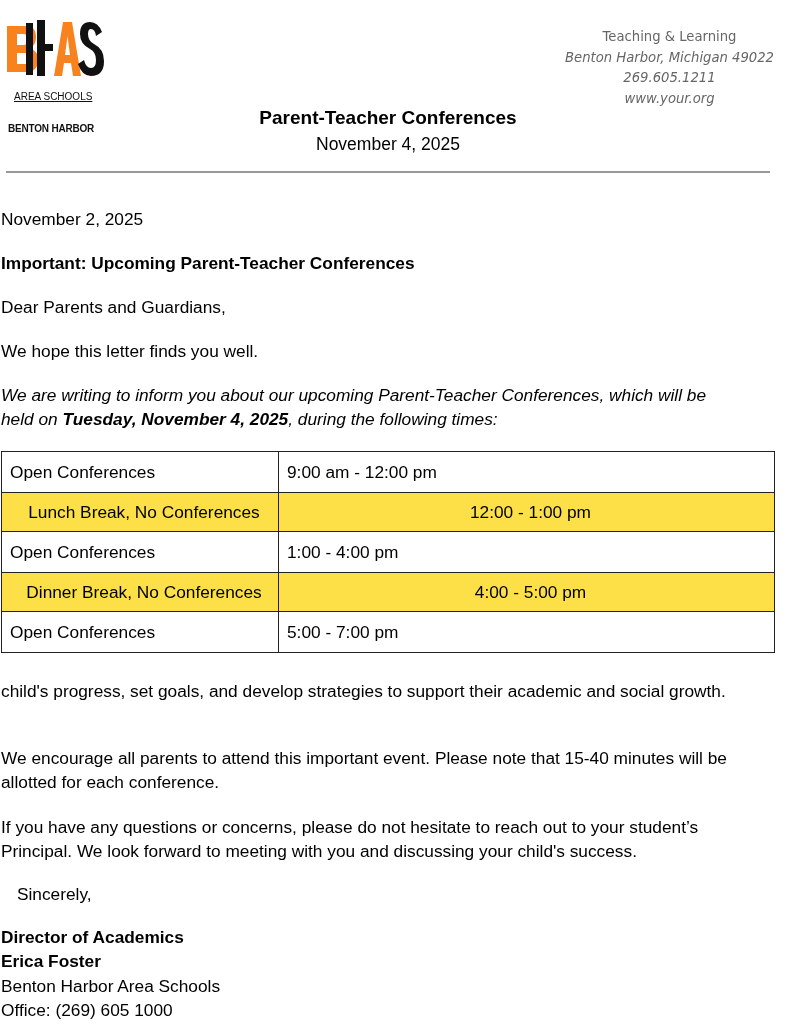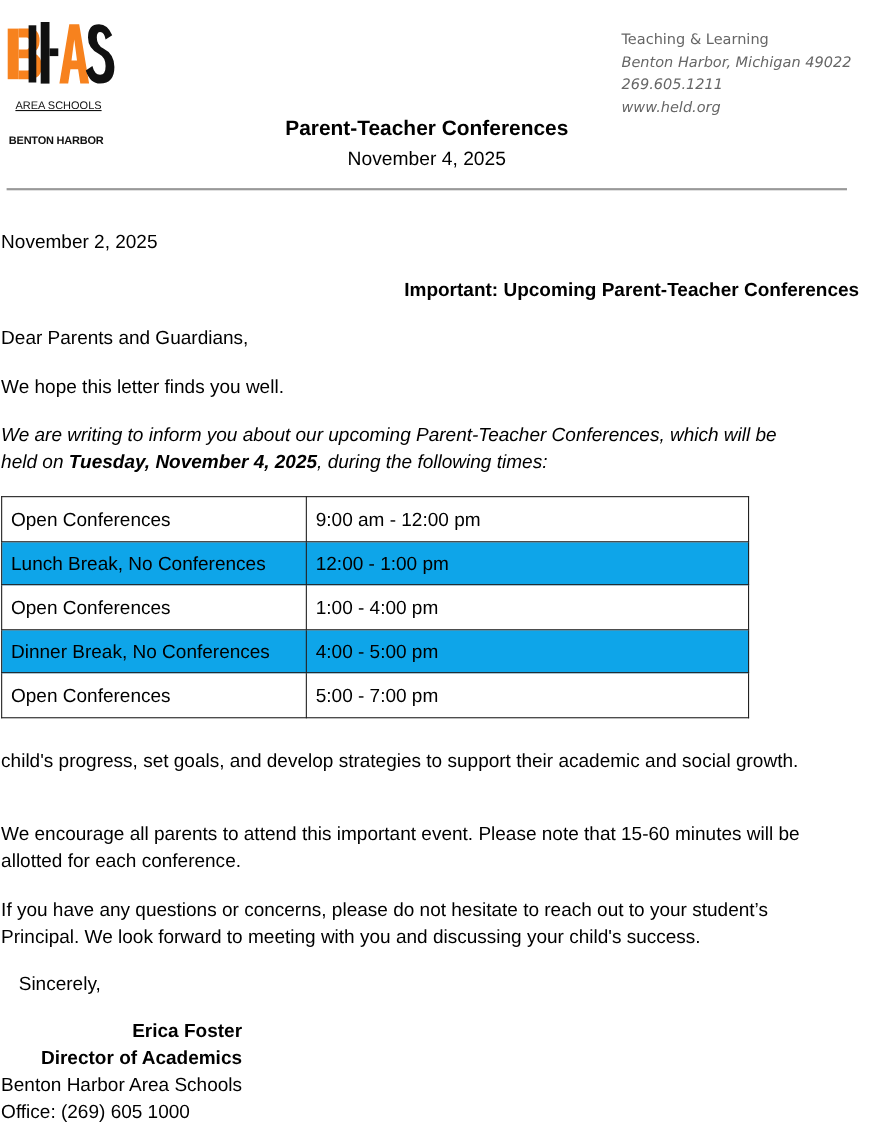--- a/index.html
+++ b/index.html
@@ -46,21 +46,21 @@
     top: 73px;
     font-size: 10px;
     white-space: nowrap;
     color: #111;
     text-decoration: underline;
   }
   .contact {
     position: absolute;
     right: 17px;
     top: 27px;
-    text-align: left;
+    text-align: center;
     font-family: "DejaVu Sans", sans-serif;
     font-size: 13.2px;
     line-height: 20.5px;
     color: #666666;
   }
   .contact .it { font-style: italic; }
   .title {
     position: absolute;
     left: 0;
     width: 776px;
@@ -86,38 +86,38 @@
     background: #999999;
   }
   .p {
     position: absolute;
     left: 1px;
     width: 780px;
     font-size: 17.3px;
     line-height: 24px;
     white-space: nowrap;
   }
-  .b { font-weight: bold; text-align: right; }
+  .b { font-weight: bold; }
   table.schedule {
     position: absolute;
     left: 1px;
     top: 451px;
-    width: 680px;
+    width: 774px;
     border-collapse: collapse;
     font-size: 17.3px;
   }
   table.schedule td {
     border: 1.6px solid #222222;
     padding: 0 0 0 8px;
     vertical-align: middle;
   }
   table.schedule td.c1 { width: 268px; }
   table.schedule tr.r0 td, table.schedule tr.r2 td, table.schedule tr.r4 td { height: 40px; }
   table.schedule tr.r1 td, table.schedule tr.r3 td { height: 38px; }
-  table.schedule tr.shade td { background: #0ea5e9; }
+  table.schedule tr.shade td { background: #fde047; text-align: center; }
   .sig {
     position: absolute;
     left: 1px;
     font-size: 17.3px;
     line-height: 24.3px;
   }
 </style>
 </head>
 <body>
 
@@ -136,21 +136,21 @@
     <path d="M96 14 Q92 4 84 4 Q74 4 74 16 Q74 26 84 31 Q90 34 90 42 Q90 50 85 50 Q80 50 78 42 L72 46 Q76 58 85 58 Q98 58 98 43 Q98 31 88 26 Q82 23 82 16 Q82 11 85 11 Q89 11 90 18 Z" fill="#111111"></path>
   </svg>
   <div class="logo-line1">BENTON HARBOR</div>
   <div class="logo-line2">AREA SCHOOLS</div>
 </div>
 
 <div class="contact">
   <div>Teaching &amp; Learning</div>
   <div class="it">Benton Harbor, Michigan 49022</div>
   <div class="it">269.605.1211</div>
-  <div class="it">www.held.org</div>
+  <div class="it">www.your.org</div>
 </div>
 
 <div class="title">Parent-Teacher Conferences</div>
 <div class="subtitle">November 4, 2025</div>
 <div class="divider"></div>
 
 <div class="p" style="top:207px;">November 2, 2025</div>
 <div class="p b" style="top:251px;">Important: Upcoming Parent-Teacher Conferences</div>
 <div class="p" style="top:295px;">Dear Parents and Guardians,</div>
 <div class="p" style="top:339px;">We hope this letter finds you well.</div>
@@ -183,29 +183,29 @@
       <td>5:00 - 7:00 pm</td>
     </tr>
   </tbody>
 </table>
 
 <div class="p" style="top:679px;">
   <div>child's progress, set goals, and develop strategies to support their academic and social growth.</div>
 </div>
 
 <div class="p" style="top:746px;">
-  <div>We encourage all parents to attend this important event. Please note that 15-60 minutes will be</div>
+  <div>We encourage all parents to attend this important event. Please note that 15-40 minutes will be</div>
   <div>allotted for each conference.</div>
 </div>
 
 <div class="p" style="top:815px;">
   <div>If you have any questions or concerns, please do not hesitate to reach out to your student’s</div>
   <div>Principal. We look forward to meeting with you and discussing your child's success.</div>
 </div>
 
 <div class="p" style="top:882px;margin-left:16px;">Sincerely,</div>
 
 <div class="sig" style="top:925px;">
+  <div class="b">Director of Academics</div>
   <div class="b">Erica Foster</div>
-  <div class="b">Director of Academics</div>
   <div>Benton Harbor Area Schools</div>
   <div>Office: (269) 605 1000</div>
 </div>
 
 </body></html>

